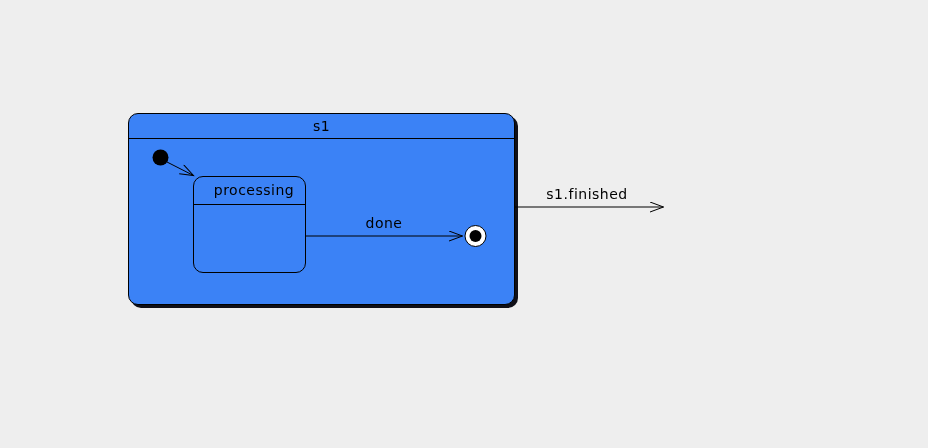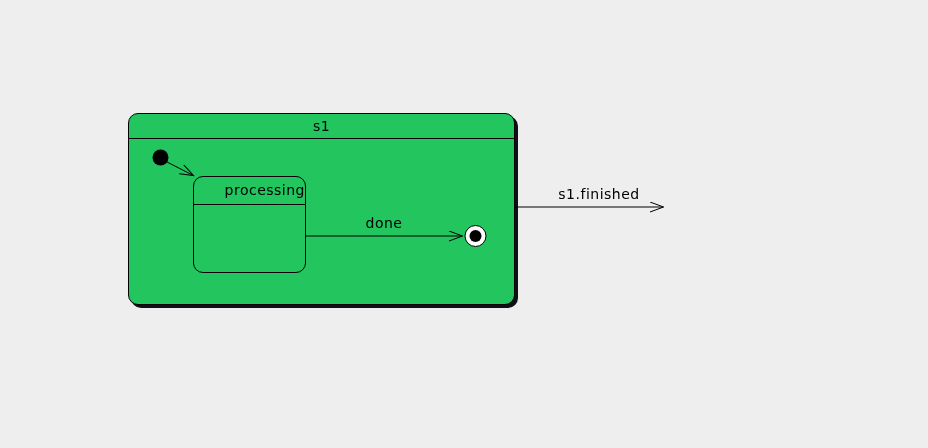--- a/index.html
+++ b/index.html
@@ -11,21 +11,21 @@
     height: 448px;
     background: #eeeeee;
     font-family: "DejaVu Sans", sans-serif;
     color: #000;
     overflow: hidden;
   }
 
   .state {
     position: absolute;
     box-sizing: border-box;
-    background: #22c55e;
+    background: #3b82f6;
     border: 1px solid #000000;
     border-radius: 10px;
   }
   .state.top-level {
     box-shadow: 3px 3px 0 0 #0f0f17;
   }
 
   .state-title {
     box-sizing: border-box;
     border-bottom: 1px solid #000000;
@@ -38,39 +38,39 @@
 
   #state-s1 { left: 128px; top: 113px; width: 387px; height: 192px; }
   #state-s1 .state-title { height: 25px; line-height: 24px; }
 
   #state-s2 { left: 665px; top: 113px; width: 136px; height: 192px; }
   #state-s2 .state-title { height: 25px; line-height: 24px; }
 
   #state-processing { left: 193px; top: 176px; width: 113px; height: 97px; }
   #state-processing .state-title {
     height: 28px; line-height: 27px;
-    text-align: right; padding-left: 9px;
+    text-align: center; padding-left: 9px;
   }
 
   .overlay {
     position: absolute;
     left: 0; top: 0;
     width: 928px; height: 448px;
     pointer-events: none;
   }
 
   .edge-label {
     position: absolute;
     font-size: 14px;
     letter-spacing: 0.5px;
     text-align: center;
     white-space: nowrap;
   }
   #label-done { left: 334px; top: 215px; width: 100px; }
-  #label-finished { left: 539px; top: 186px; width: 120px; }
+  #label-finished { left: 527px; top: 186px; width: 120px; }
 </style>
 </head>
 <body>
 
 <div class="canvas">
 
   <div class="state top-level" id="state-s1">
     <div class="state-title">s1</div>
     <div></div>
   </div>

